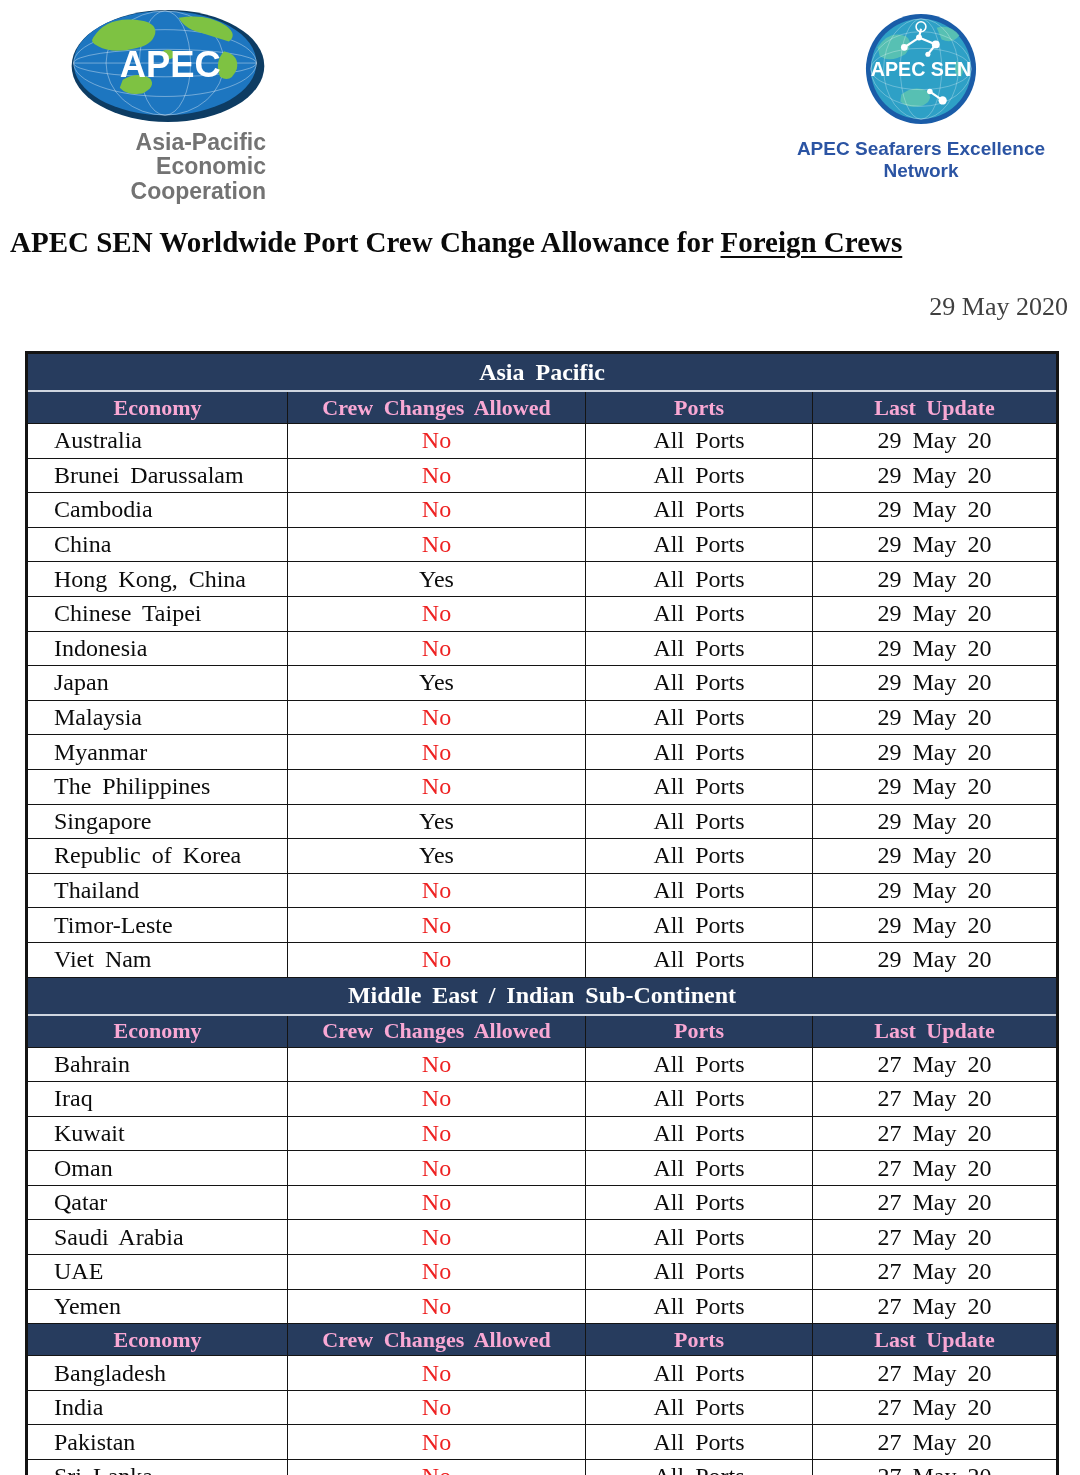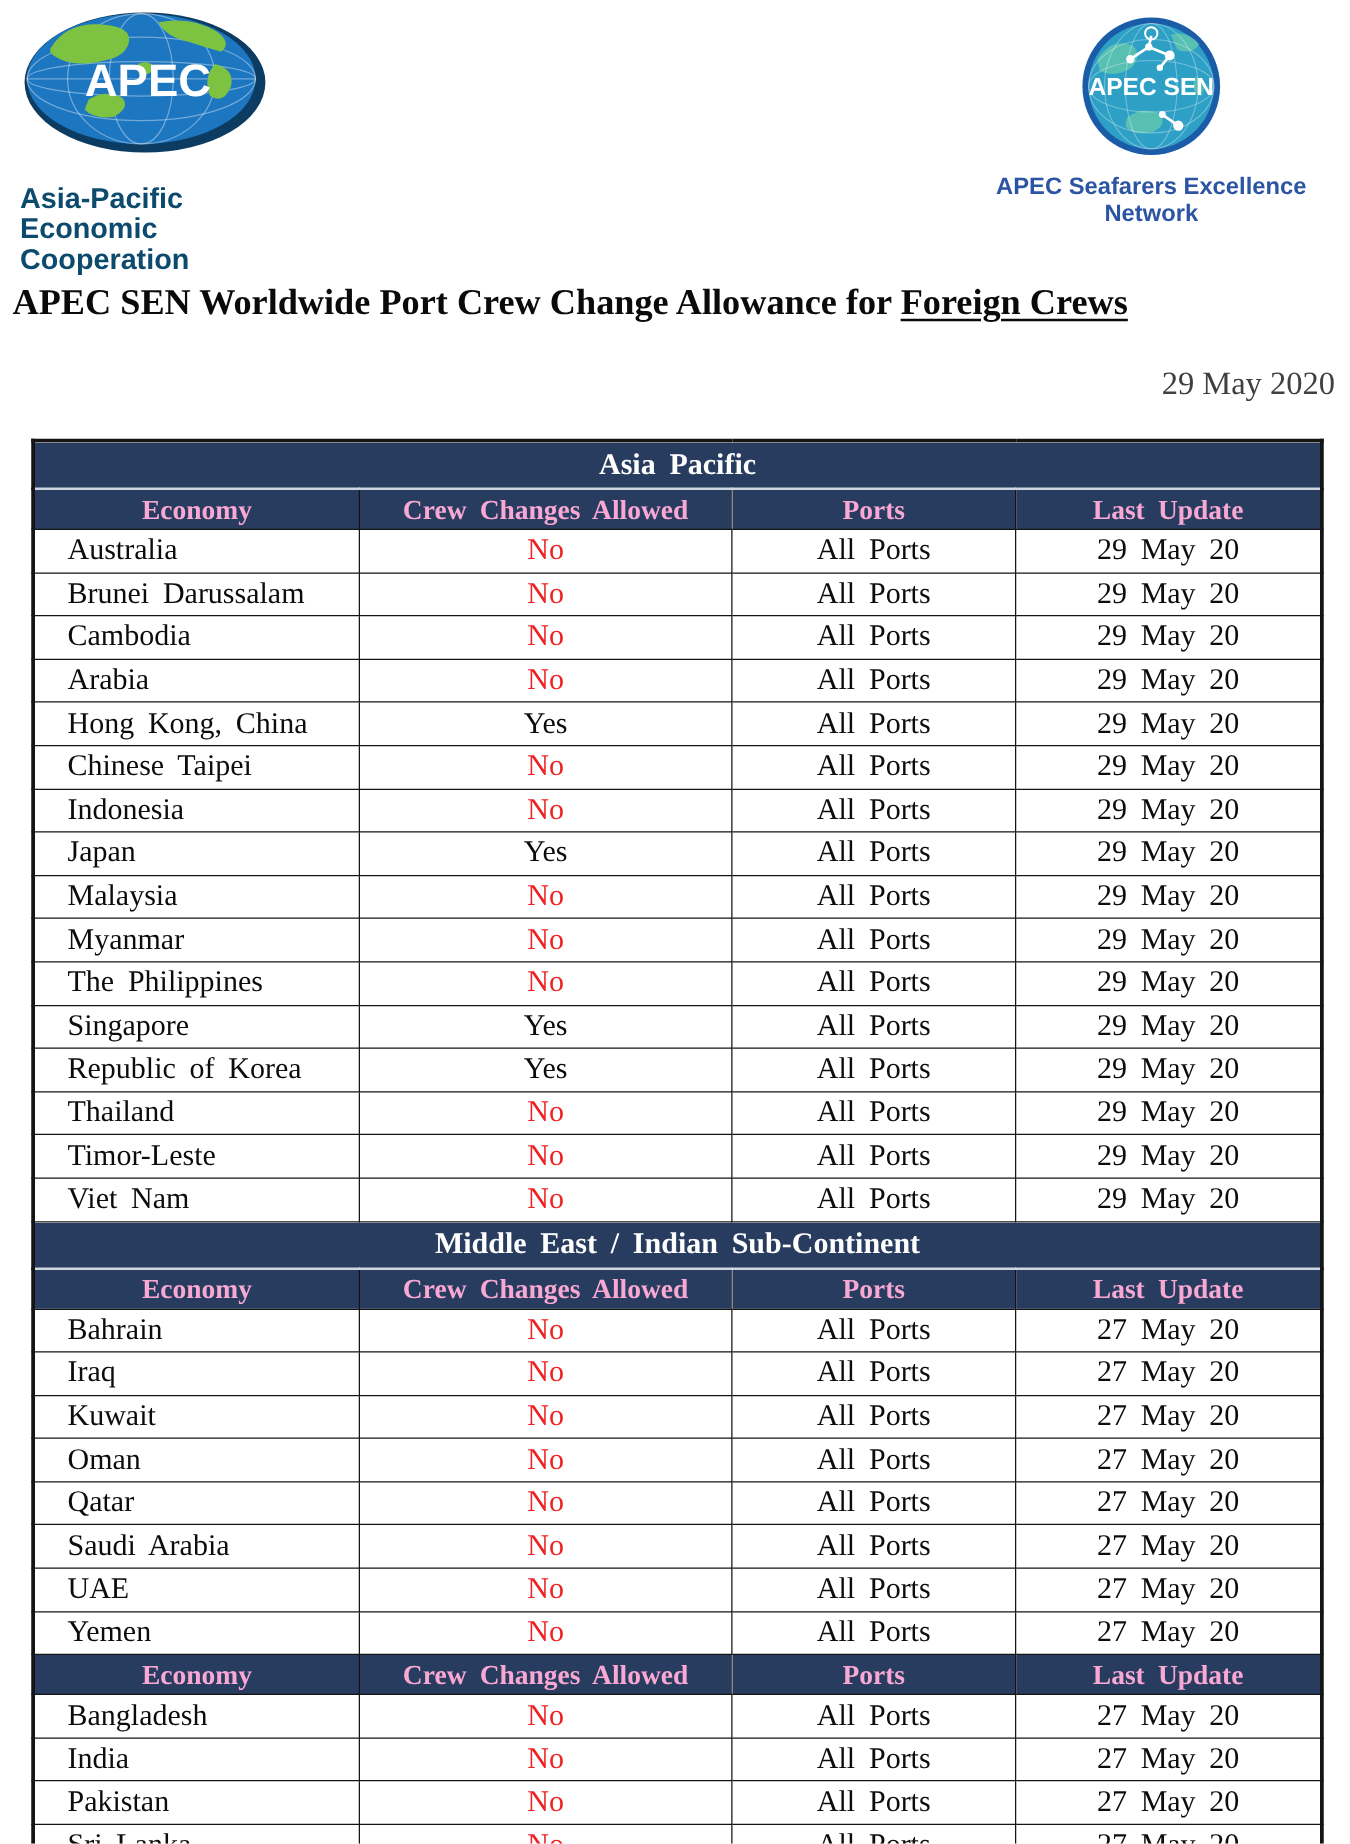--- a/index.html
+++ b/index.html
@@ -9,22 +9,22 @@
     --sen-blue:#2b54a3;
   }
   html,body{margin:0;padding:0;background:#fff;}
   .page{
     width:1080px;height:1475px;background:#ffffff;overflow:hidden;
     font-family:"Liberation Serif","DejaVu Serif",serif;color:#111;
     position:relative;
   }
   
   .logos{display:flex;justify-content:space-between;align-items:flex-start;padding:8px 14px 0 16px;height:172px;box-sizing:border-box;}
-  .apec-block{width:250px;text-align:left;}
-  .apec-caption{font-family:"Liberation Sans","DejaVu Sans",sans-serif;font-weight:bold;font-size:23px;line-height:1.06;color:#0c4a6e;margin-top:17px;}
+  .apec-block{width:250px;text-align:right;}
+  .apec-caption{font-family:"Liberation Sans","DejaVu Sans",sans-serif;font-weight:bold;font-size:23px;line-height:1.06;color:#737373;margin-top:2px;}
   .sen-block{width:290px;text-align:center;padding-top:2px;}
   .sen-caption{font-family:"Liberation Sans","DejaVu Sans",sans-serif;font-weight:bold;font-size:19px;color:var(--sen-blue);margin-top:6px;}
   
   .title{
     margin:52px 10px 0 10px;text-align:left;font-weight:bold;font-size:29px;line-height:36px;color:#0a0a0a;
   }
   .title .u{text-decoration:underline;text-decoration-thickness:2px;text-underline-offset:4px;}
   .doc-date{margin-top:32px;text-align:right;padding-right:12px;font-size:26px;color:#404040;}
   
   table.crew{
@@ -160,21 +160,21 @@
   </tr>
 
   <tr class="data-row">
     <td class="economy">Cambodia</td>
     <td class="allowed no">No</td>
     <td class="ports">All Ports</td>
     <td class="updated">29 May 20</td>
   </tr>
 
   <tr class="data-row">
-    <td class="economy">Arabia</td>
+    <td class="economy">China</td>
     <td class="allowed no">No</td>
     <td class="ports">All Ports</td>
     <td class="updated">29 May 20</td>
   </tr>
 
   <tr class="data-row">
     <td class="economy">Hong Kong, China</td>
     <td class="allowed">Yes</td>
     <td class="ports">All Ports</td>
     <td class="updated">29 May 20</td>

